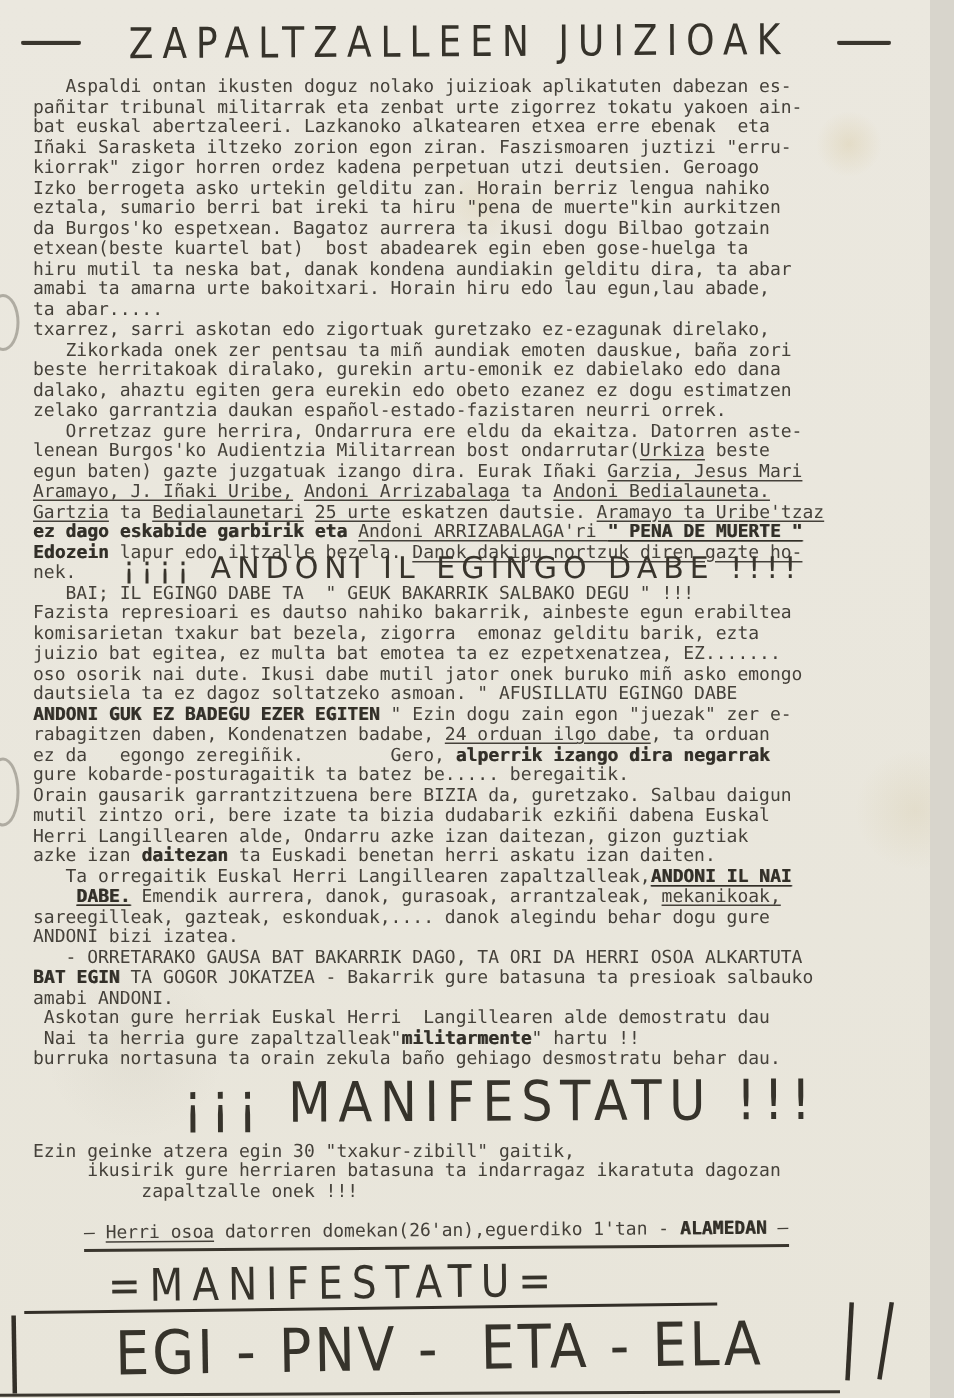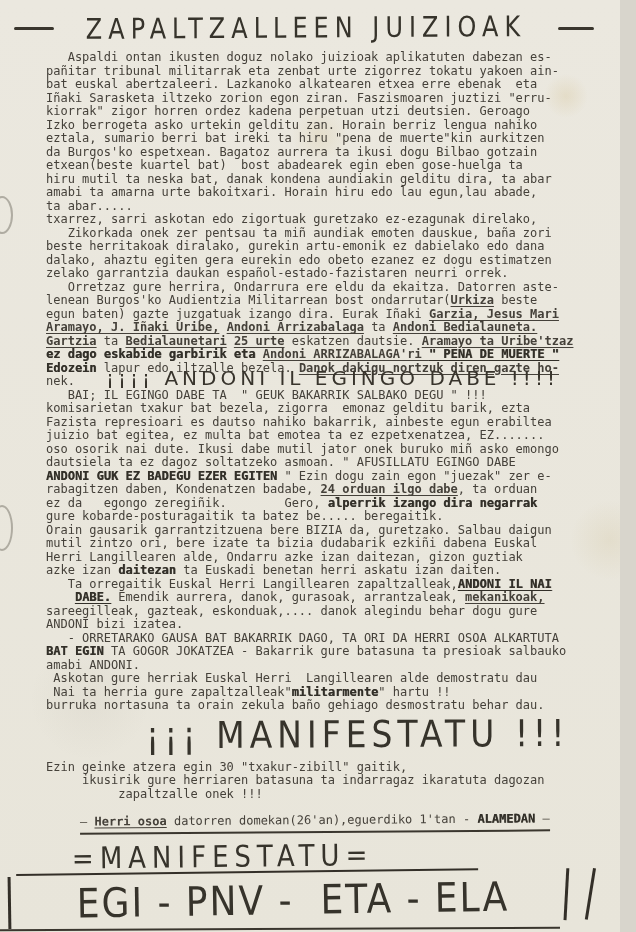--- a/index.html
+++ b/index.html
@@ -17,26 +17,26 @@
     font-family:"DejaVu Sans Mono","Liberation Mono",monospace;
   }
   .hand{font-family:"DejaVu Sans","Liberation Sans",sans-serif;color:#36332b;}
   
   .titlerow{display:flex;align-items:center;padding:10px 26px 0 14px;height:36px;}
   .dash{flex:0 0 40px;height:0;border-top:3px solid #3a362e;border-radius:2px;}
   .dash.right{flex-basis:36px;}
   .pagetitle{flex:1;text-align:center;font-size:24px;letter-spacing:6px;
     transform:scaleY(1.18) rotate(-0.3deg);font-weight:400;white-space:nowrap;}
   
-  .doc{margin-top:5px;padding-left:46px;padding-right:6px;font-size:12px;}
+  .doc{margin-top:5px;padding-left:22px;padding-right:6px;font-size:12px;}
   .para{margin:0;}
   .para.gap{margin-top:0;}
   .line{height:13.5px;line-height:13.5px;white-space:pre;}
   .b{font-weight:bold;color:#322f28;text-shadow:0.4px 0 0 rgba(50,47,40,.75);}
-  .u{text-decoration:underline;text-underline-offset:2px;font-weight:bold;}
+  .u{text-decoration:underline;text-underline-offset:2px;}
   .hw{font-family:"DejaVu Sans","Liberation Sans",sans-serif;font-size:20px;
       letter-spacing:4px;line-height:0;color:#38342c;font-weight:400;}
   
   .shout{margin:3px 0 0 100px;font-size:33px;letter-spacing:5px;line-height:40px;
       transform:scaleY(1.12) rotate(-0.3deg);transform-origin:left center;white-space:nowrap;}
   
   .announce{margin:12px 0 0 34px;width:-moz-fit-content;width:fit-content;
       font-size:12px;line-height:15px;white-space:pre;
       border-bottom:2px solid #3a362e;padding-bottom:3px;transform:rotate(-0.4deg);}
   
@@ -99,22 +99,22 @@
         <div class="line"><span>lenean Burgos'ko Audientzia Militarrean bost ondarrutar(</span><span class="u">Urkiza</span><span> beste</span></div>
         <div class="line"><span>egun baten) gazte juzgatuak izango dira. Eurak Iñaki </span><span class="u">Garzia, Jesus Mari</span></div>
         <div class="line"><span class="u">Aramayo, J. Iñaki Uribe,</span><span> </span><span class="u">Andoni Arrizabalaga</span><span> ta </span><span class="u">Andoni Bedialauneta.</span></div>
         <div class="line"><span class="u">Gartzia</span><span> ta </span><span class="u">Bedialaunetari</span><span> </span><span class="u">25 urte</span><span> eskatzen dautsie. </span><span class="u">Aramayo ta Uribe'tzaz</span></div>
         <div class="line"><span class="b">ez dago eskabide garbirik eta </span><span class="u">Andoni ARRIZABALAGA'ri </span><span class="b u">" PENA DE MUERTE "</span></div>
         <div class="line"><span class="b">Edozein</span><span> lapur edo iltzalle bezela. </span><span class="u">Danok dakigu nortzuk diren gazte ho-</span></div>
         <div class="line"><span>nek.</span><span class="hw">   ¡¡¡¡ ANDONI IL EGINGO DABE !!!!</span></div>
       </div>
       <div class="para">
         <div class="line"><span>   BAI; IL EGINGO DABE TA  " GEUK BAKARRIK SALBAKO DEGU " !!!</span></div>
+        <div class="line"><span>Fazista represioari es dautso nahiko bakarrik, ainbeste egun erabiltea</span></div>
         <div class="line"><span>komisarietan txakur bat bezela, zigorra  emonaz gelditu barik, ezta</span></div>
-        <div class="line"><span>Fazista represioari es dautso nahiko bakarrik, ainbeste egun erabiltea</span></div>
         <div class="line"><span>juizio bat egitea, ez multa bat emotea ta ez ezpetxenatzea, EZ.......</span></div>
         <div class="line"><span>oso osorik nai dute. Ikusi dabe mutil jator onek buruko miñ asko emongo</span></div>
         <div class="line"><span>dautsiela ta ez dagoz soltatzeko asmoan. " AFUSILLATU EGINGO DABE</span></div>
         <div class="line"><span class="b">ANDONI GUK EZ BADEGU EZER EGITEN</span><span> " Ezin dogu zain egon "juezak" zer e-</span></div>
         <div class="line"><span>rabagitzen daben, Kondenatzen badabe, </span><span class="u">24 orduan ilgo dabe</span><span>, ta orduan</span></div>
         <div class="line"><span>ez da   egongo zeregiñik.        Gero, </span><span class="b">alperrik izango dira negarrak</span></div>
         <div class="line"><span>gure kobarde-posturagaitik ta batez be..... beregaitik.</span></div>
         <div class="line"><span>Orain gausarik garrantzitzuena bere BIZIA da, guretzako. Salbau daigun</span></div>
         <div class="line"><span>mutil zintzo ori, bere izate ta bizia dudabarik ezkiñi dabena Euskal</span></div>
         <div class="line"><span>Herri Langillearen alde, Ondarru azke izan daitezan, gizon guztiak</span></div>

